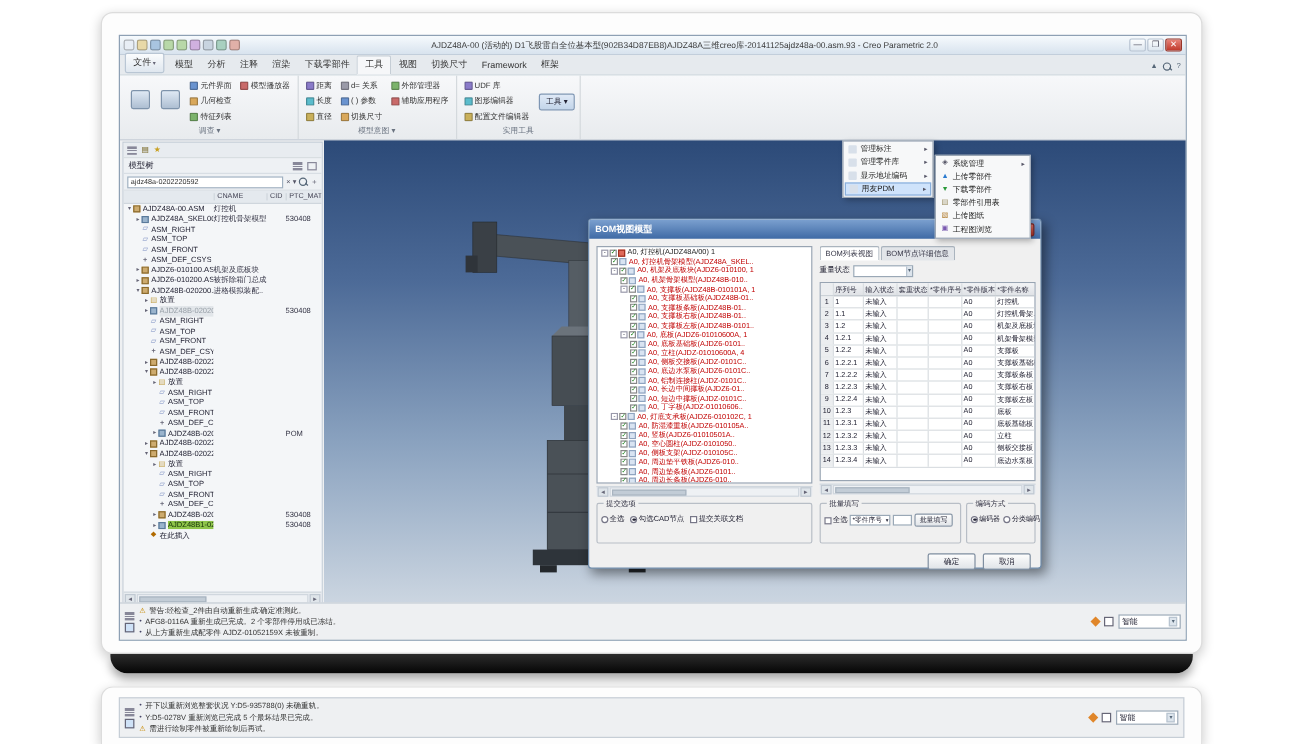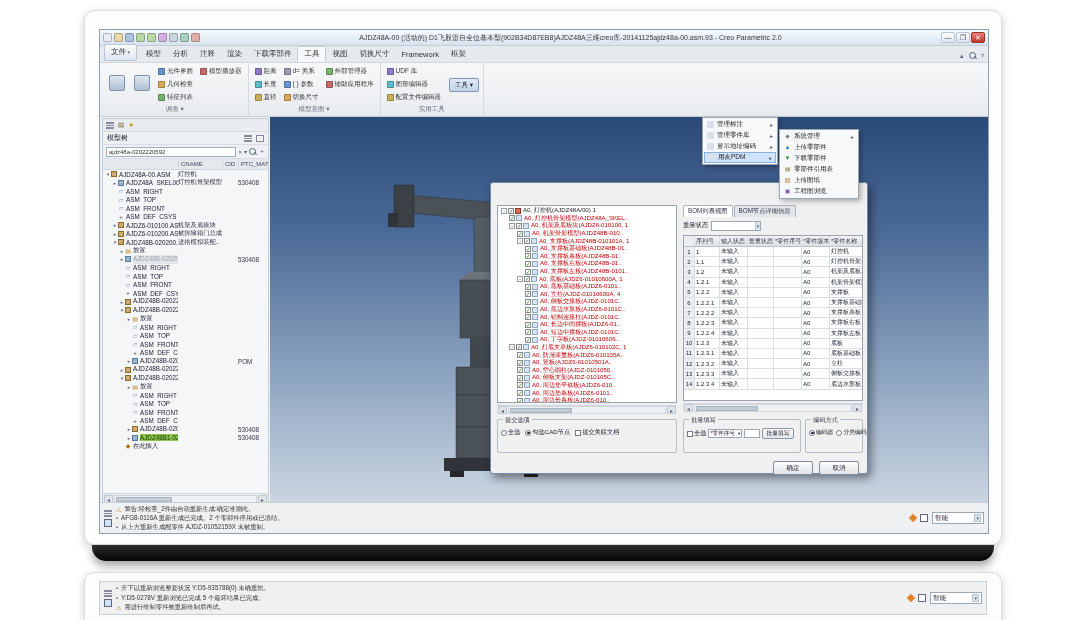--- a/index.html
+++ b/index.html
@@ -742,20 +742,24 @@
         <rect x="186" y="250" width="76" height="91" fill="#4a5157" stroke="#2c3136" stroke-width="0.5"></rect>
         <line x1="186" y1="278" x2="262" y2="278" stroke="#343a40" stroke-width="1"></line>
         <line x1="186" y1="310" x2="262" y2="310" stroke="#343a40" stroke-width="1"></line>
         <rect x="174" y="341" width="102" height="13" fill="#2e343a"></rect>
         <rect x="180" y="354" width="14" height="6" fill="#24282c"></rect>
         <rect x="254" y="354" width="14" height="6" fill="#24282c"></rect>
       </svg>
     </div>
 
     <div id="bom-dialog">
+      <div class="dlg-title">
+        <span>BOM视图模型</span>
+        <span class="dlg-close">✕</span>
+      </div>
       <div class="dlg-body">
         <div id="dlg-tree">
             <div class="dti root" style="padding-left: 2px;">
               <span class="dexp">-</span>
               <span class="dcb">✓</span>
               <span class="dico"></span>
               <span>A0, 灯控机(AJDZ48A/00) 1</span>
             </div>
             <div class="dti red" style="padding-left: 10px;">
               <span class="dcb">✓</span>

